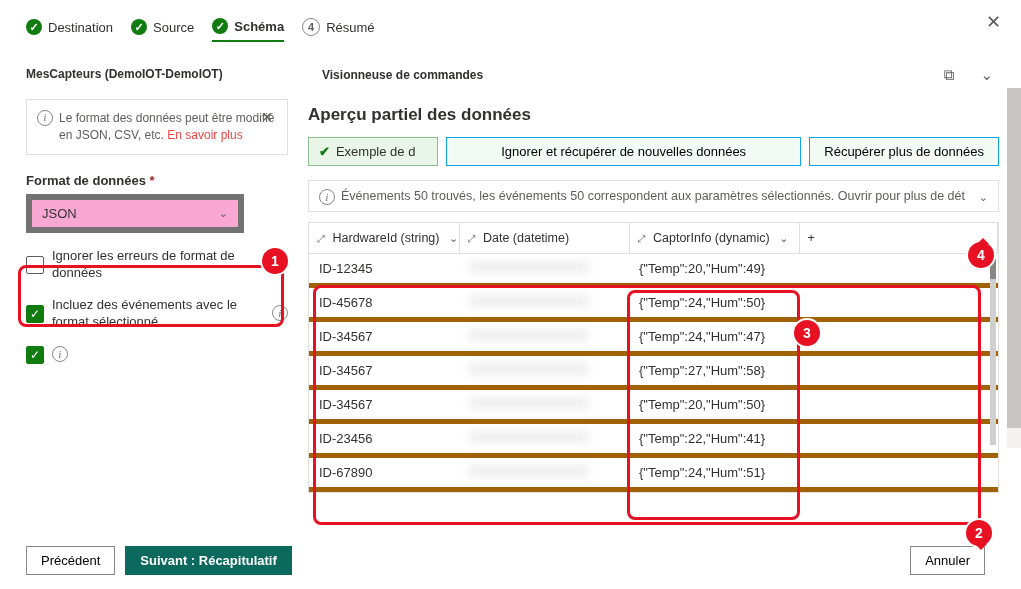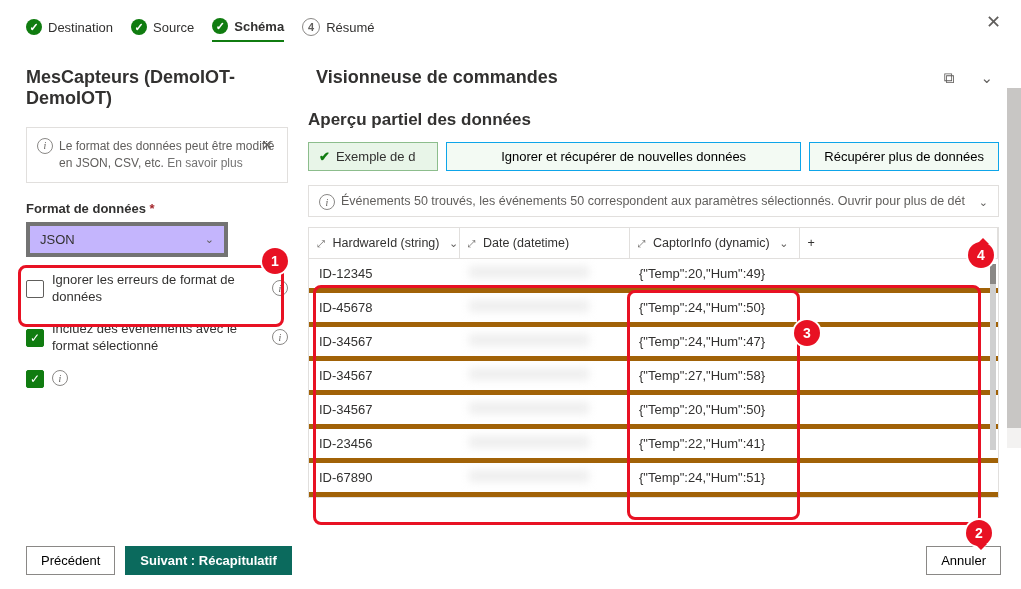--- a/index.html
+++ b/index.html
@@ -9,28 +9,28 @@
   .steps{display:flex;gap:18px;align-items:center;margin-bottom:22px;border-bottom:1px solid transparent}
   .step{display:flex;align-items:center;gap:6px;padding-bottom:6px}
   .step-circle{width:16px;height:16px;border-radius:50%;display:flex;align-items:center;justify-content:center;font-size:11px;font-weight:600}
   .step-done .step-circle{background:#107c10;color:#fff}
   .step-cur{border-bottom:2px solid #107c10}
   .step-cur .step-label{font-weight:600}
   .step-num .step-circle{border:1px solid #8a8886;color:#605e5c;background:#fff}
   .body{display:flex;gap:20px}
   .left{width:262px;flex:0 0 262px}
   .right{flex:1;position:relative;padding-right:16px}
-  .subhead{font-weight:600;font-size:18px;margin:2px 0 18px 0}
+  .subhead{font-weight:600;font-size:12px;margin:2px 0 18px 0}
   .notice{border:1px solid #e1dfdd;padding:10px 10px 10px 32px;position:relative;font-size:12px;color:#605e5c;line-height:1.4}
   .notice .info-i{position:absolute;left:10px;top:10px}
   .notice .close-x{position:absolute;right:8px;top:8px;background:none;border:none;color:#605e5c;cursor:pointer;font-size:14px}
-  .notice a{color:#737373;text-decoration:none}
+  .notice a{color:#ef4444;text-decoration:none}
   .field-label{font-weight:600;font-size:13px;margin:18px 0 6px 0}
   .req{color:#a4262c}
-  .select{display:flex;align-items:center;justify-content:space-between;border:4px solid #737373;padding:6px 10px;font-size:13px;background:#c4b5fd;box-sizing:border-box;width:202px}
+  .select{display:flex;align-items:center;justify-content:space-between;border:6px solid #737373;padding:6px 10px;font-size:13px;background:#f9a8d4;box-sizing:border-box;width:218px}
   .chev{font-size:11px;color:#605e5c}
   .check-row{display:flex;align-items:center;gap:8px;margin-top:14px;font-size:13px}
   .check-box{width:16px;height:16px;border:1px solid #605e5c;border-radius:2px;display:flex;align-items:center;justify-content:center;flex:0 0 16px;margin-top:1px}
   .check-box.checked{background:#107c10;border-color:#107c10;color:#fff;font-size:12px}
   .check-label{flex:1;line-height:1.35}
   .info-i{width:14px;height:14px;border:1px solid #8a8886;border-radius:50%;display:inline-flex;align-items:center;justify-content:center;font-size:10px;color:#605e5c;font-style:italic;font-family:serif}
   .right-head{display:flex;align-items:center;justify-content:space-between}
   .right-head-icons{display:flex;gap:14px;align-items:center;color:#605e5c}
   .preview-label{font-weight:600;font-size:17px;margin:20px 0 12px 0}
   .example-bar{display:flex;gap:8px;align-items:stretch}
@@ -43,21 +43,21 @@
   .events-bar .chev{position:absolute;right:10px;top:10px}
   .table-wrap{margin-top:10px;border:1px solid #e1dfdd;overflow:hidden;position:relative}
   .table{width:100%;border-collapse:collapse;font-size:13px;table-layout:fixed}
   .table th{background:#fff;text-align:left;font-weight:400;padding:8px 8px;border-bottom:1px solid #e1dfdd;border-right:1px solid #e1dfdd;font-size:12.5px;color:#323130;position:relative;white-space:nowrap;overflow:hidden}
   .table td{padding:7px 10px;border-bottom:5px solid #a16207;white-space:nowrap;overflow:hidden}
   .col-expand{display:inline-block;margin-right:4px;font-size:10px;color:#605e5c}
   .blur{filter:blur(4px);color:#bdbdbd;background:#eee;display:inline-block;width:120px;height:12px}
   .plus-col{text-align:center;color:#107c10;font-size:18px;font-weight:400}
   .tbl-scroll{width:6px;background:#cfcfcf;height:186px;position:absolute;right:2px;top:36px}
   .tbl-scroll .thumb{width:6px;height:20px;background:#8a8886;position:absolute;top:0}
-  .footer{position:absolute;left:26px;right:20px;bottom:14px;display:flex;align-items:center;gap:10px}
+  .footer{position:absolute;left:26px;right:36px;bottom:14px;display:flex;align-items:center;gap:10px}
   .footer .spacer{flex:1}
   .btn-primary{background:#0b6a5d;color:#fff;border:1px solid #0b6a5d;font-weight:600}
   
   .callout{position:absolute;width:26px;height:26px;border-radius:50%;background:#e81123;color:#fff;font-weight:700;font-size:14px;display:flex;align-items:center;justify-content:center;box-shadow:0 0 0 2px #fff;z-index:20}
   .callout::before{content:"";position:absolute;left:-5px;top:8px;border:6px solid transparent;border-right-color:#e81123}
   .callout.up::before{left:9px;top:auto;bottom:-10px;border:6px solid transparent;border-top-color:#e81123}
   .callout.down::before{left:9px;top:-10px;bottom:auto;border:6px solid transparent;border-bottom-color:#e81123}
   .hl{position:absolute;border:3px solid #e81123;border-radius:8px;z-index:15;pointer-events:none}
   .scrollbar{position:absolute;right:0;top:88px;width:14px;height:360px;background:#f3f2f1}
   .scrollbar .thumb{position:absolute;top:0;width:14px;height:340px;background:#c8c6c4}
@@ -121,21 +121,21 @@
       </div>
 
       <div class="check-row">
         <span class="check-box checked">✓</span>
         <span class="info-i">i</span>
       </div>
     </div>
 
     <div class="right">
       <div class="right-head">
-        <div class="subhead" style="margin:2px 8px">Visionneuse de commandes</div>
+        <div class="subhead" style="margin:2px 14px">Visionneuse de commandes</div>
         <div class="right-head-icons">
           <button class="icon-btn">⧉</button>
           <button class="icon-btn">⌄</button>
         </div>
       </div>
 
       <div class="preview-label">Aperçu partiel des données</div>
 
       <div class="example-bar">
         <div class="example-chip">

